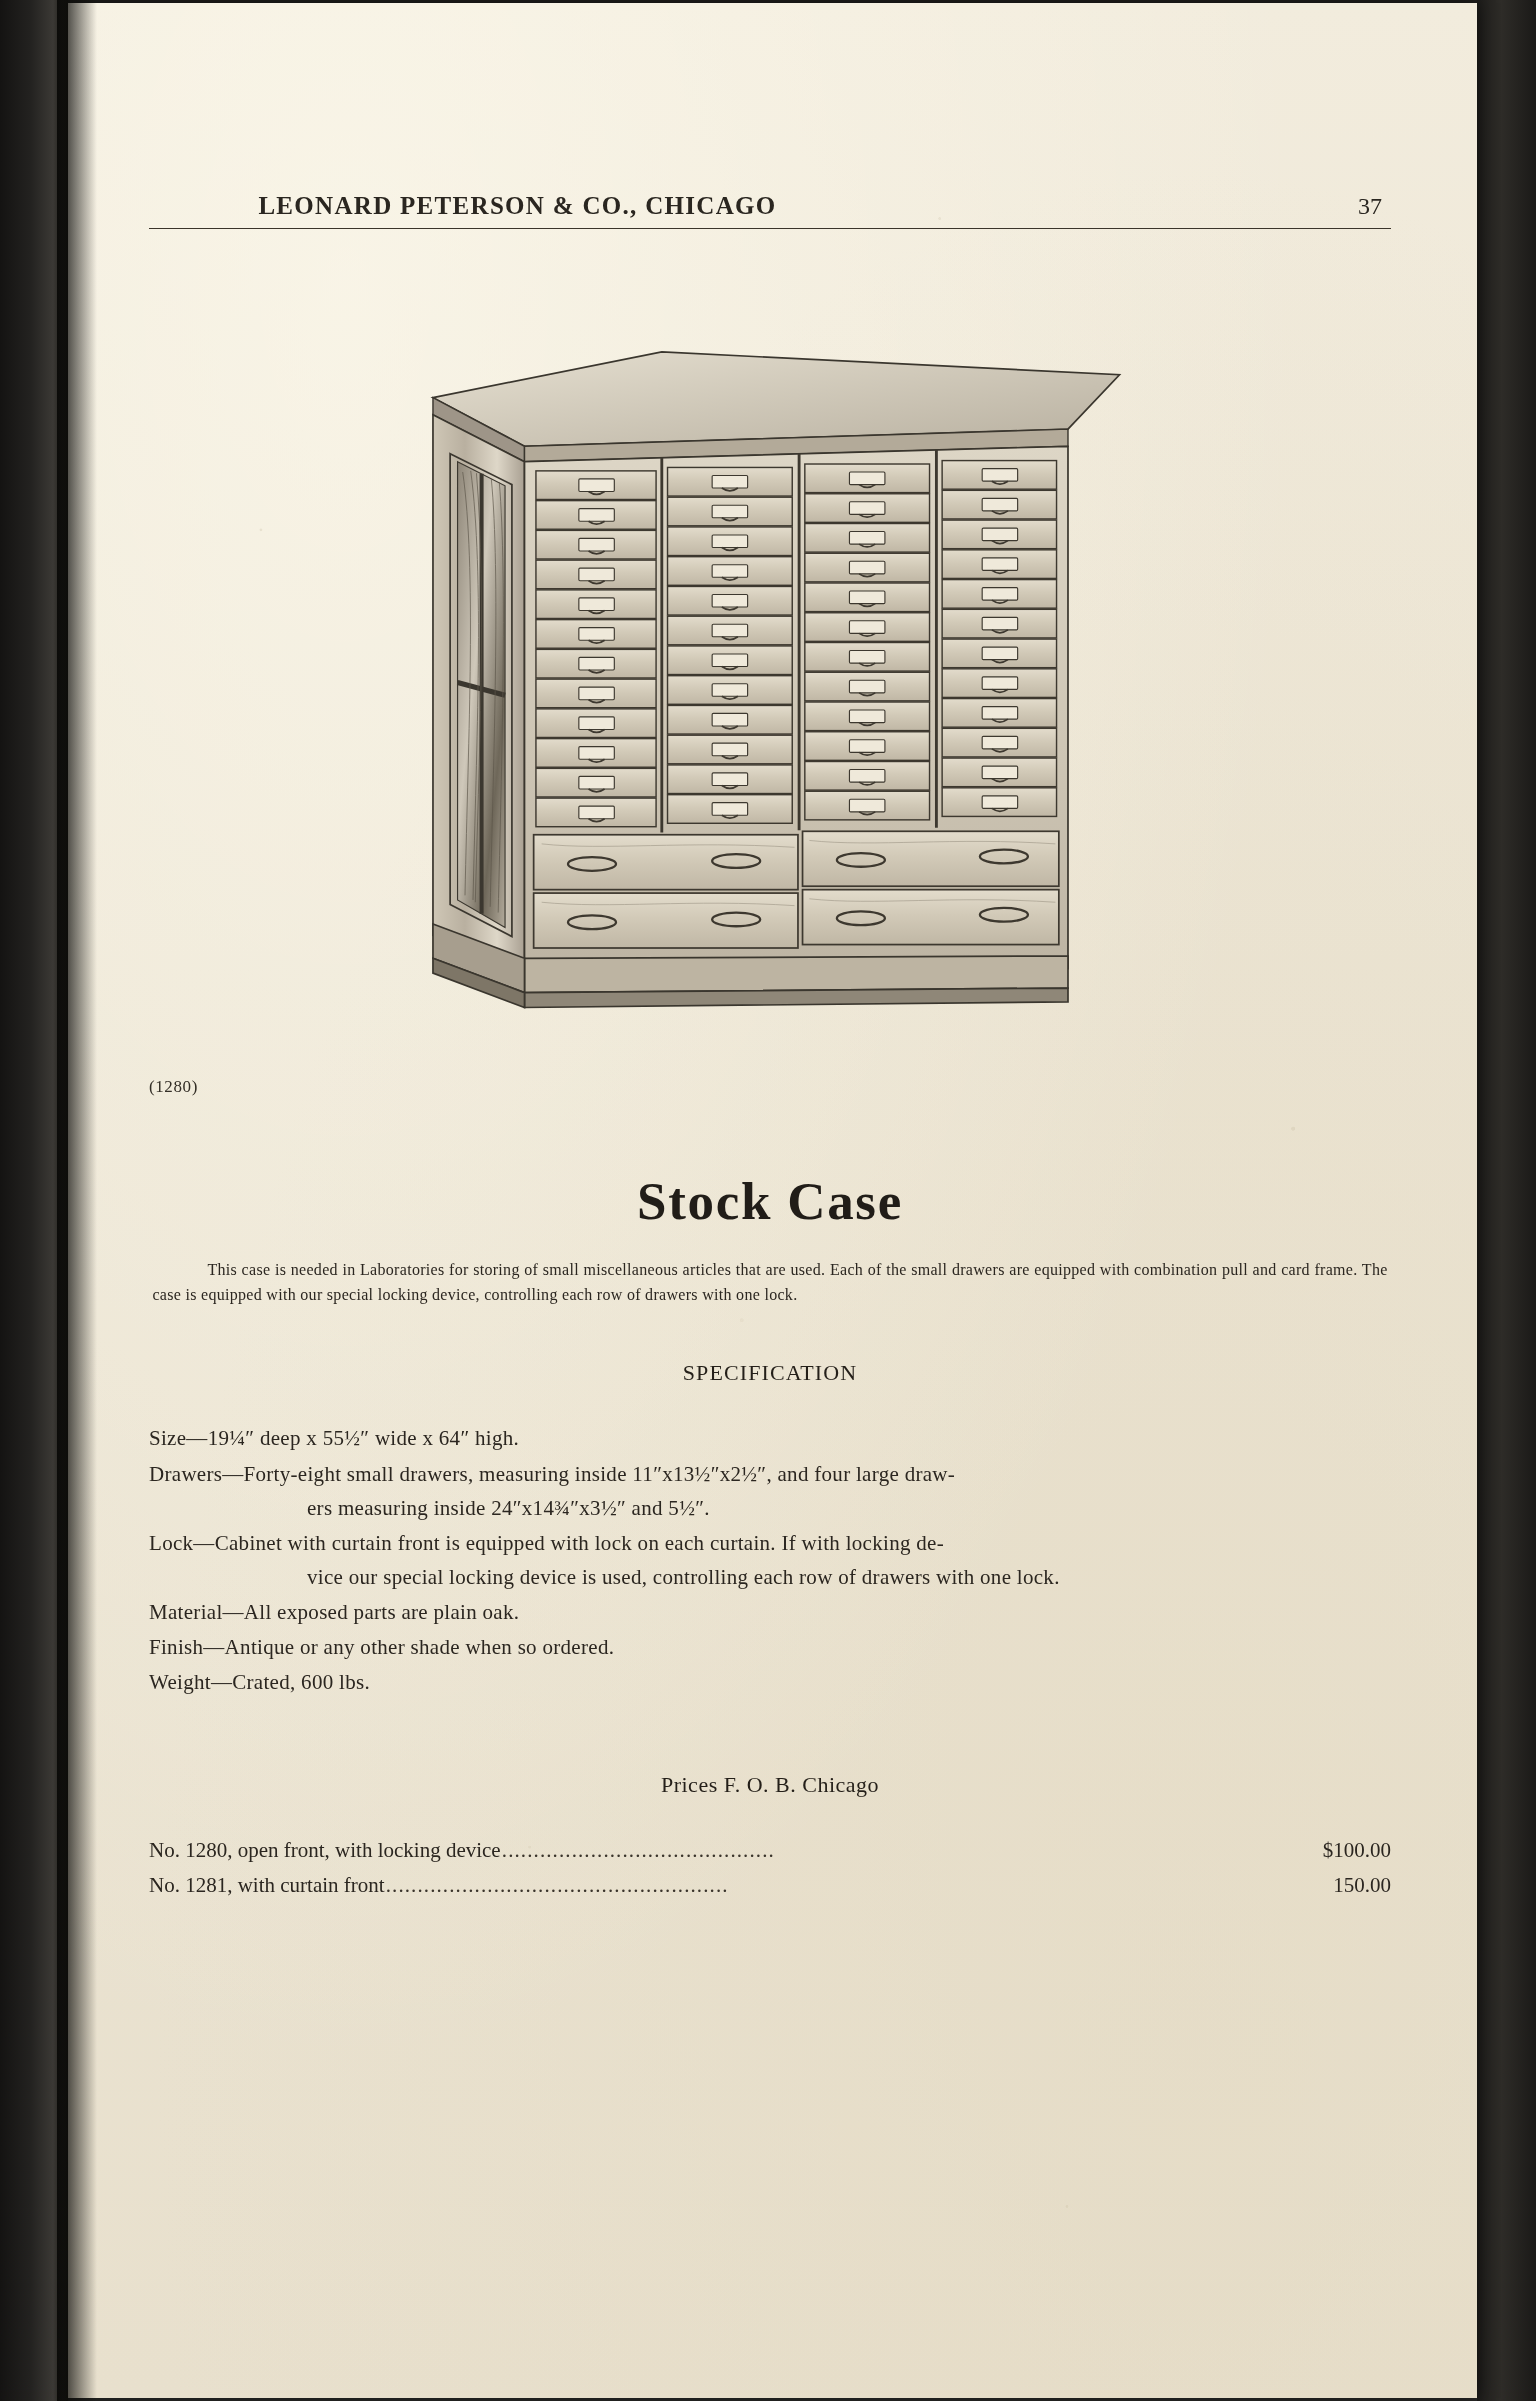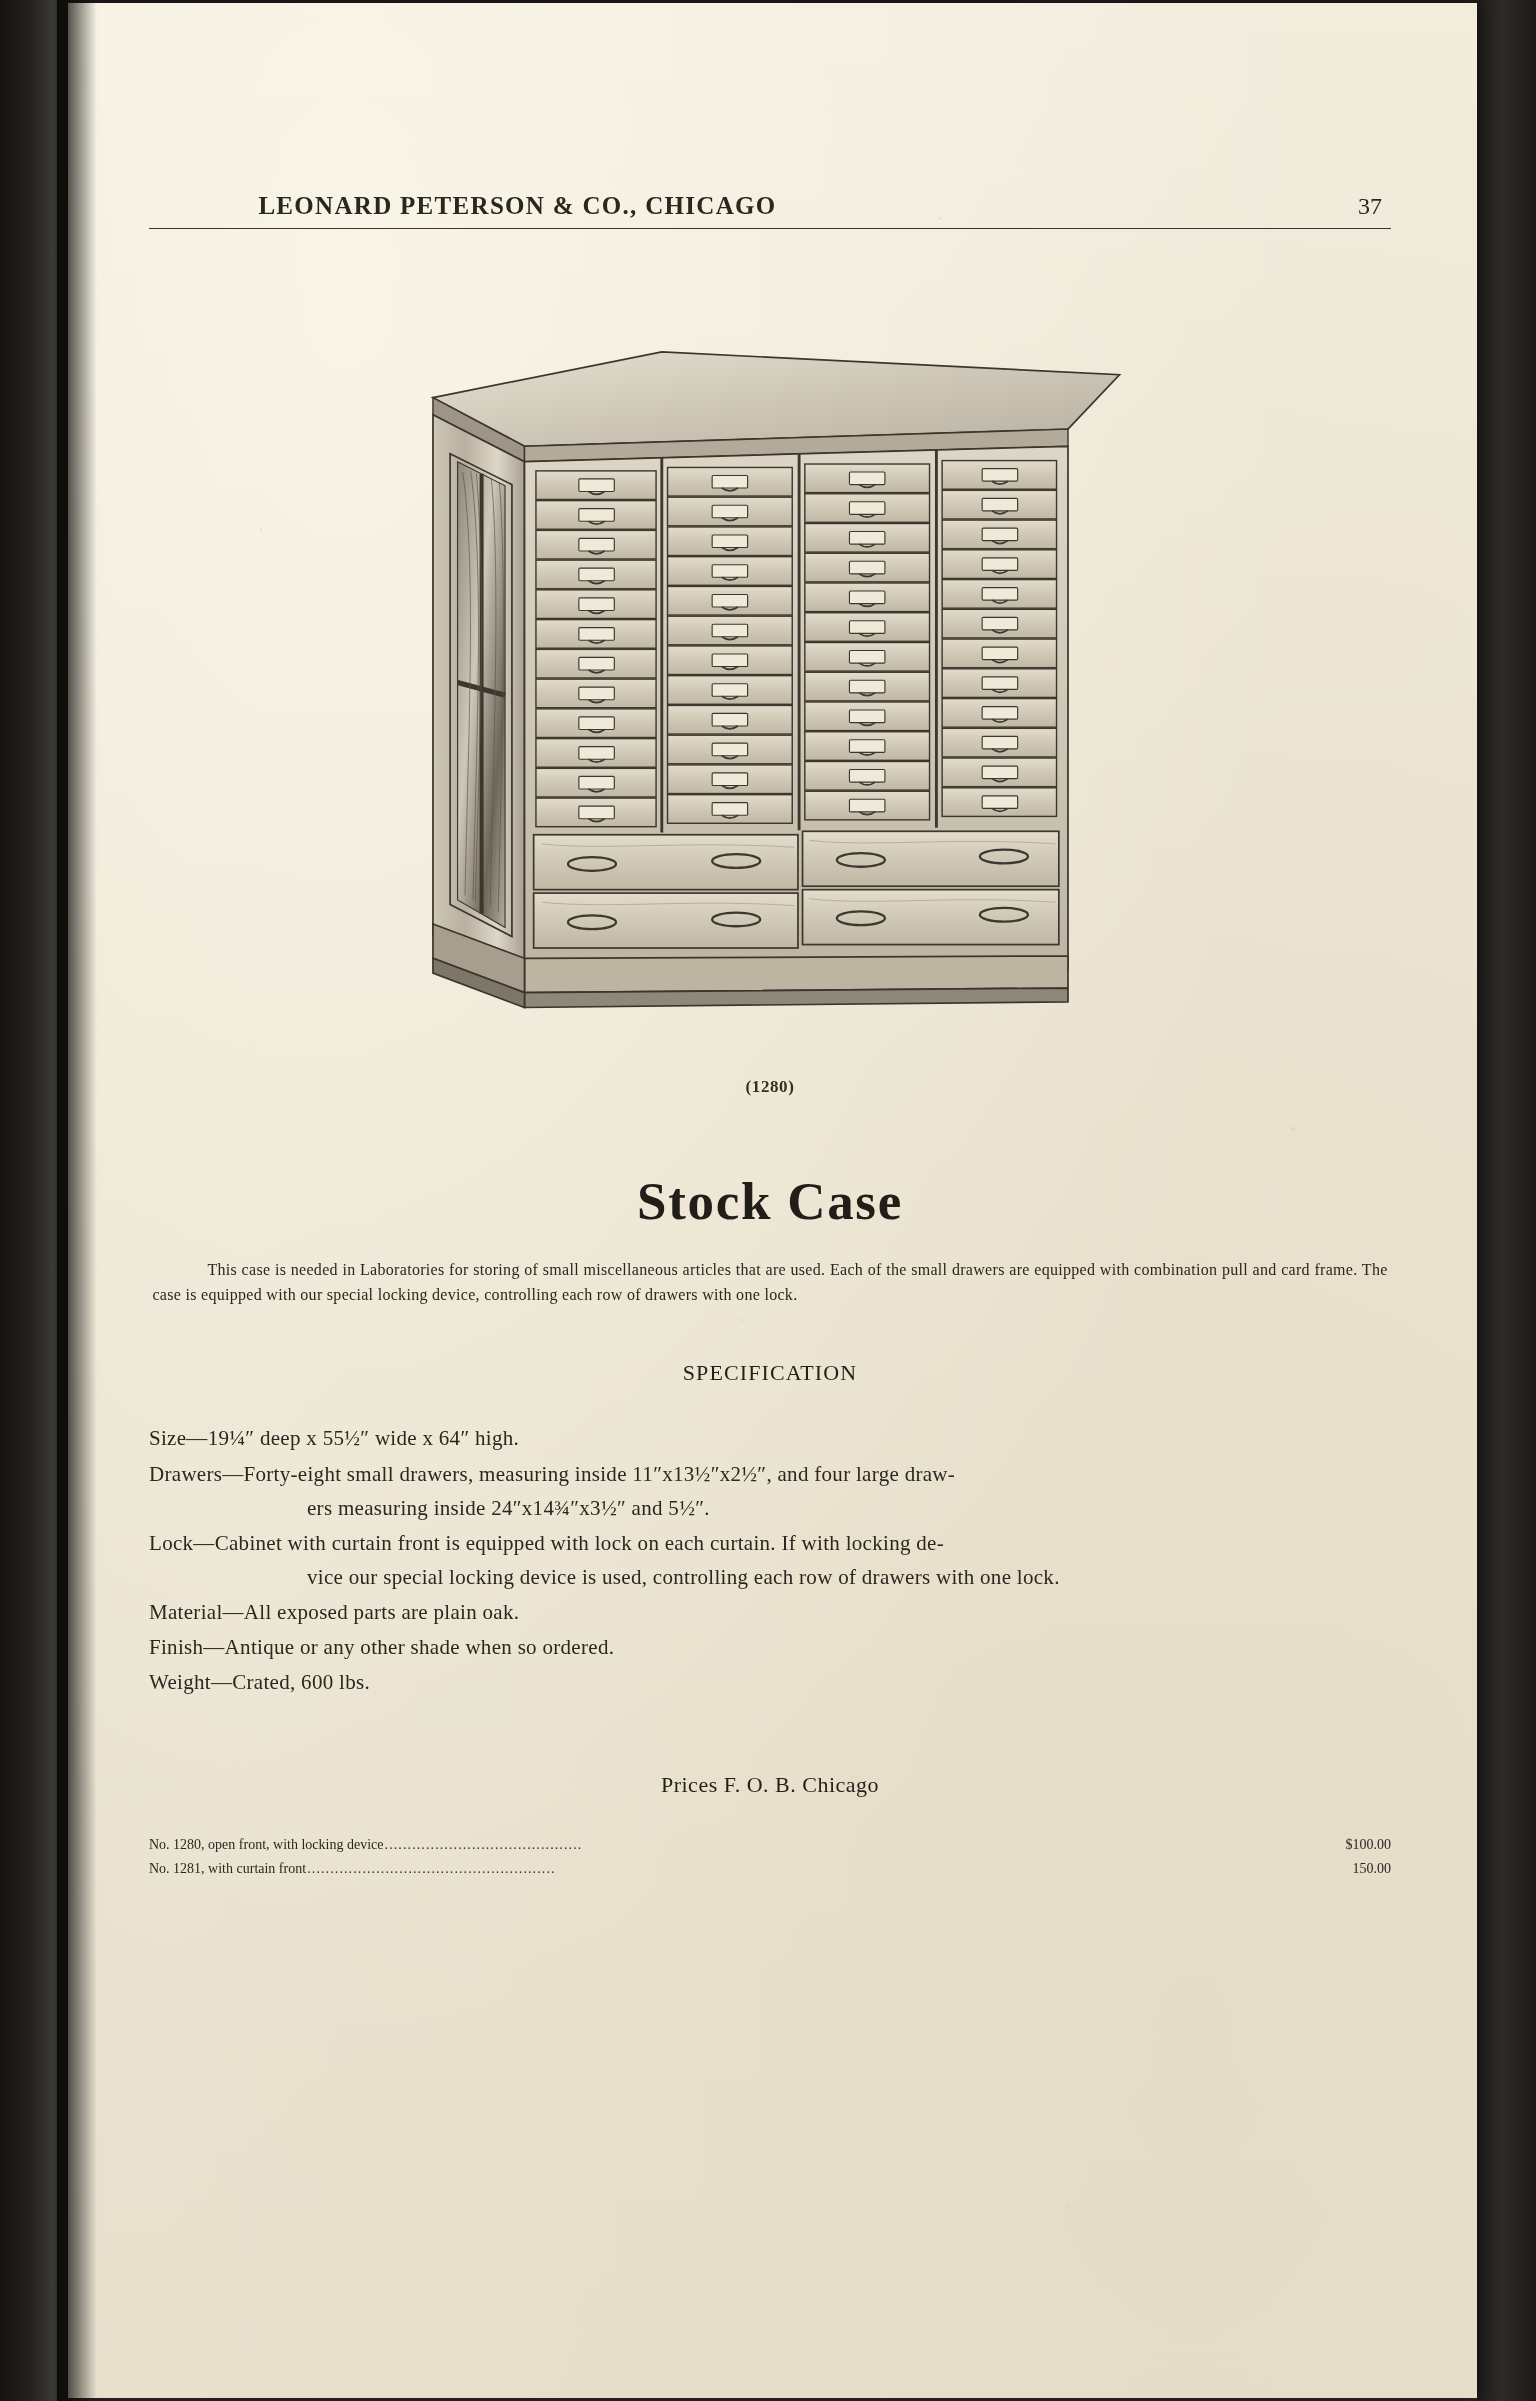--- a/index.html
+++ b/index.html
@@ -96,22 +96,20 @@
   .header-page {
     font-family: "Liberation Serif", serif;
     font-size: 24px;
     color: #2a2620;
     margin-right: 5.7px;
   }
 
   
   #figure {
     margin-top: 100px;
-    text-align: center;
-    font-weight: bold;
   }
   .cabinet-wrap {
     position: relative;
     width: 813px;
     height: 738px;
     margin: 0 auto;
   }
   .fig-caption {
     margin-top: 9.2px;
     font-size: 17px;
@@ -166,21 +164,21 @@
 
   #prices-heading {
     margin-top: 73px;
     text-align: center;
     font-size: 22px;
     letter-spacing: 0.5px;
     color: #241f19;
   }
   #price-list {
     margin-top: 35px;
-    font-size: 14px;
+    font-size: 21px;
     line-height: 1.68;
     color: #2b2620;
   }
   .price-row {
     display: flex;
     align-items: baseline;
     white-space: nowrap;
   }
   .price-label { flex: 0 0 auto; }
   .price-dots {

